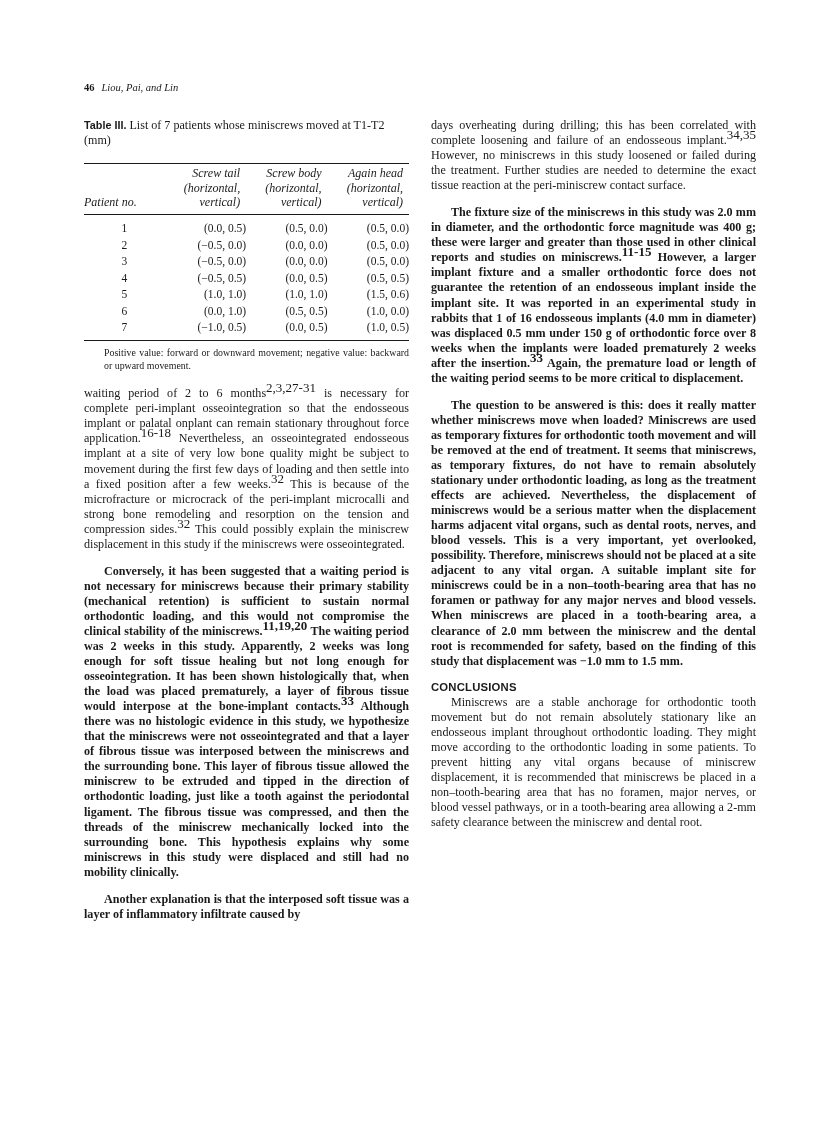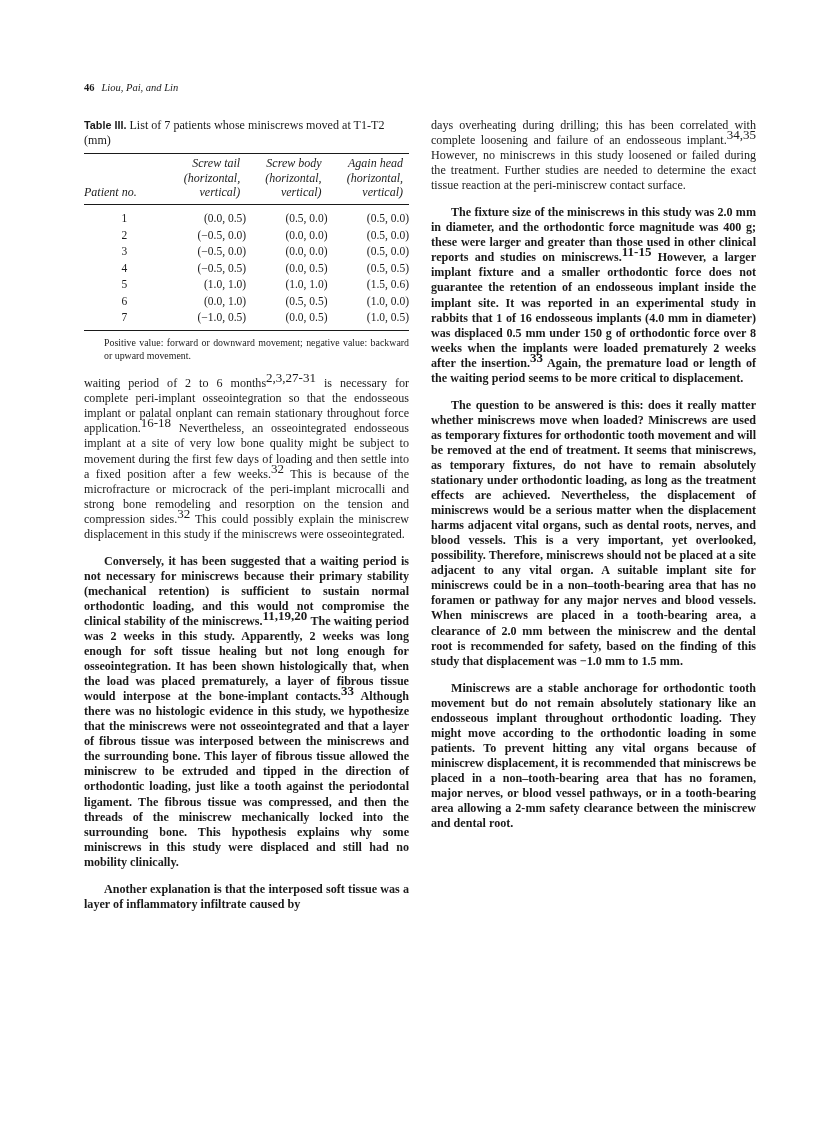--- a/index.html
+++ b/index.html
@@ -86,21 +86,21 @@
     text-indent: 0;
   }
 
   
   .table-block {
     margin: 0 0 14px 0;
   }
   .table-caption {
     font-size: 12.1px;
     line-height: 1.25;
-    margin-bottom: 5px;
+    margin-bottom: 15px;
   }
   .table-caption .tlabel {
     font-family: "Liberation Sans", "DejaVu Sans", sans-serif;
     font-weight: bold;
     font-size: 10.8px;
   }
   table.data {
     width: 100%;
     border-collapse: collapse;
     font-size: 11.3px;
@@ -257,18 +257,19 @@
   </div>
 
   <div class="col col-right">
 
     <p class="para noindent"><span>days overheating during drilling; this has been correlated with complete loosening and failure of an endosseous implant.</span><sup>34,35</sup><span> However, no miniscrews in this study loosened or failed during the treatment. Further studies are needed to determine the exact tissue reaction at the peri-miniscrew contact surface.</span></p>
 
     <p class="para"><span>The fixture size of the miniscrews in this study was 2.0 mm in diameter, and the orthodontic force magnitude was 400 g; these were larger and greater than those used in other clinical reports and studies on miniscrews.</span><sup>11-15</sup><span> However, a larger implant fixture and a smaller orthodontic force does not guarantee the retention of an endosseous implant inside the implant site. It was reported in an experimental study in rabbits that 1 of 16 endosseous implants (4.0 mm in diameter) was displaced 0.5 mm under 150 g of orthodontic force over 8 weeks when the implants were loaded prematurely 2 weeks after the insertion.</span><sup>33</sup><span> Again, the premature load or length of the waiting period seems to be more critical to displacement.</span></p>
 
     <p class="para"><span>The question to be answered is this: does it really matter whether miniscrews move when loaded? Miniscrews are used as temporary fixtures for orthodontic tooth movement and will be removed at the end of treatment. It seems that miniscrews, as temporary fixtures, do not have to remain absolutely stationary under orthodontic loading, as long as the treatment effects are achieved. Nevertheless, the displacement of miniscrews would be a serious matter when the displacement harms adjacent vital organs, such as dental roots, nerves, and blood vessels. This is a very important, yet overlooked, possibility. Therefore, miniscrews should not be placed at a site adjacent to any vital organ. A suitable implant site for miniscrews could be in a non–tooth-bearing area that has no foramen or pathway for any major nerves and blood vessels. When miniscrews are placed in a tooth-bearing area, a clearance of 2.0 mm between the miniscrew and the dental root is recommended for safety, based on the finding of this study that displacement was −1.0 mm to 1.5 mm.</span></p>
 
+    <h2 class="section-head">CONCLUSIONS</h2>
 
     <p class="para">Miniscrews are a stable anchorage for orthodontic tooth movement but do not remain absolutely stationary like an endosseous implant throughout orthodontic loading. They might move according to the orthodontic loading in some patients. To prevent hitting any vital organs because of miniscrew displacement, it is recommended that miniscrews be placed in a non–tooth-bearing area that has no foramen, major nerves, or blood vessel pathways, or in a tooth-bearing area allowing a 2-mm safety clearance between the miniscrew and dental root.</p>
 
   </div>
 
 </div>
 
 </body></html>

